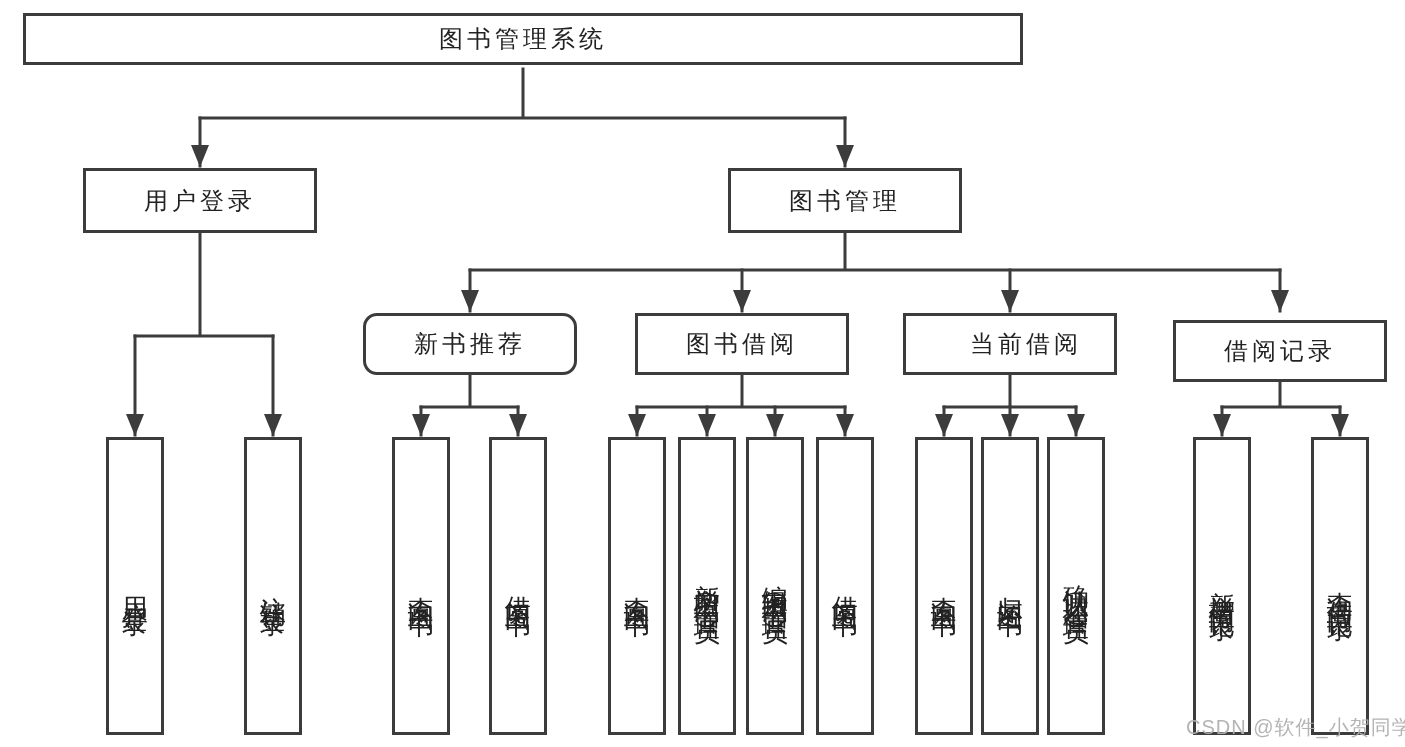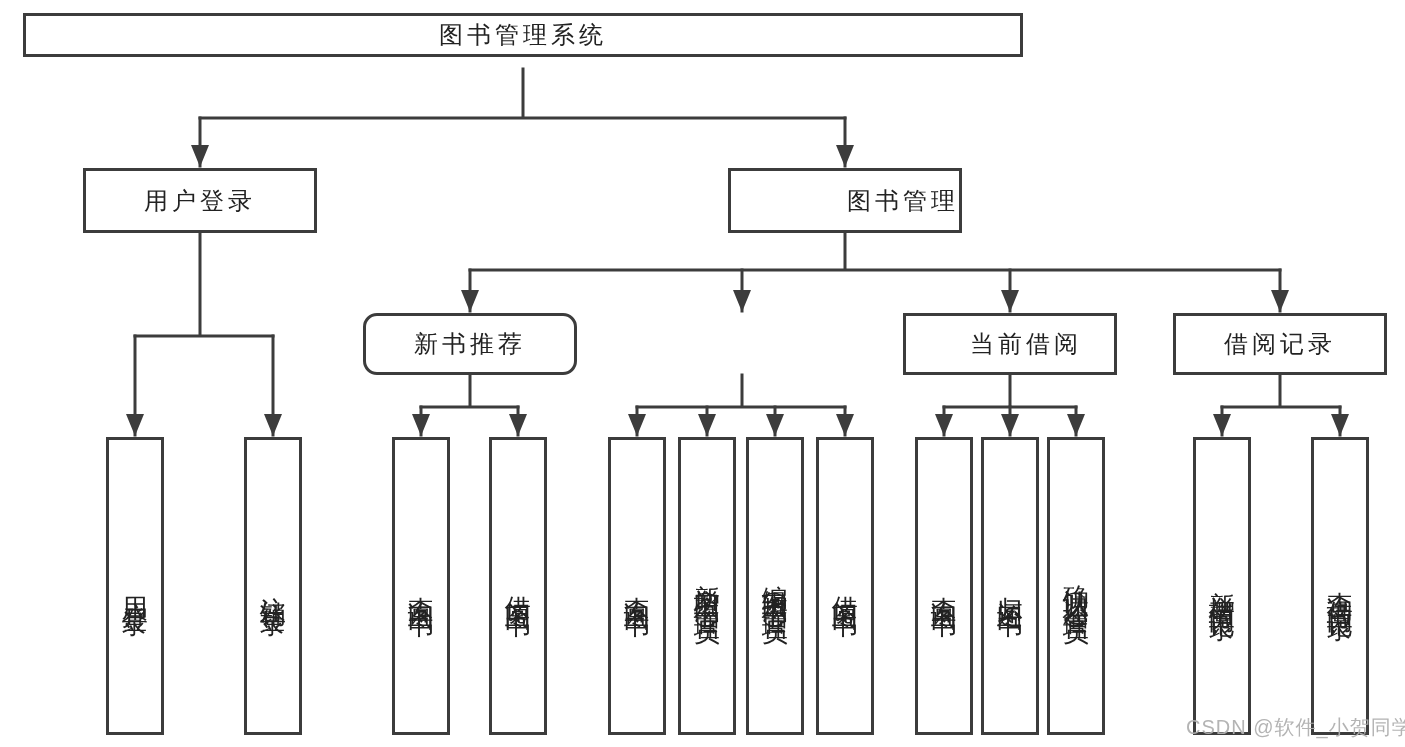--- a/index.html
+++ b/index.html
@@ -66,38 +66,41 @@
     <path class="wire" d="M1010,375 V407 M944,407 H1076"></path>
     <path class="wire" d="M944,407 V435" marker-end="url(#arrow)"></path>
     <path class="wire" d="M1010,407 V435" marker-end="url(#arrow)"></path>
     <path class="wire" d="M1076,407 V435" marker-end="url(#arrow)"></path>
 
     <path class="wire" d="M1280,375 V407 M1222,407 H1340"></path>
     <path class="wire" d="M1222,407 V435" marker-end="url(#arrow)"></path>
     <path class="wire" d="M1340,407 V435" marker-end="url(#arrow)"></path>
   </svg>
 
-  <div class="node h" style="left:23px;top:13px;width:1000px;height:44px;">
+  <div class="node h" style="left:23px;top:13px;width:1000px;height:52px;">
     <span>图书管理系统</span>
   </div>
 
   <div class="node h" style="left:83px;top:168px;width:234px;height:65px;">
     <span>用户登录</span>
   </div>
-  <div class="node h" style="left:728px;top:168px;width:234px;height:65px;justify-content:flex-end;">
+  <div class="node h" style="left:728px;top:168px;width:234px;height:65px;">
     <span>图书管理</span>
   </div>
 
   <div class="node h" style="left:363px;top:313px;width:214px;height:62px;border-radius:14px;">
     <span>新书推荐</span>
   </div>
+  <div class="node h" style="left:635px;top:313px;width:214px;height:62px;">
+    <span>图书借阅</span>
+  </div>
   <div class="node h" style="left:903px;top:313px;width:214px;height:62px;padding-left:32px;">
     <span>当前借阅</span>
   </div>
-  <div class="node h" style="left:1173px;top:313px;width:214px;height:62px;">
+  <div class="node h" style="left:1173px;top:320px;width:214px;height:62px;">
     <span>借阅记录</span>
   </div>
 
   <div class="node v" style="left:106px;top:437px;width:58px;height:298px;">
     <span>用户登录</span>
   </div>
   <div class="node v" style="left:244px;top:437px;width:58px;height:298px;">
     <span>注销登录</span>
   </div>
 

